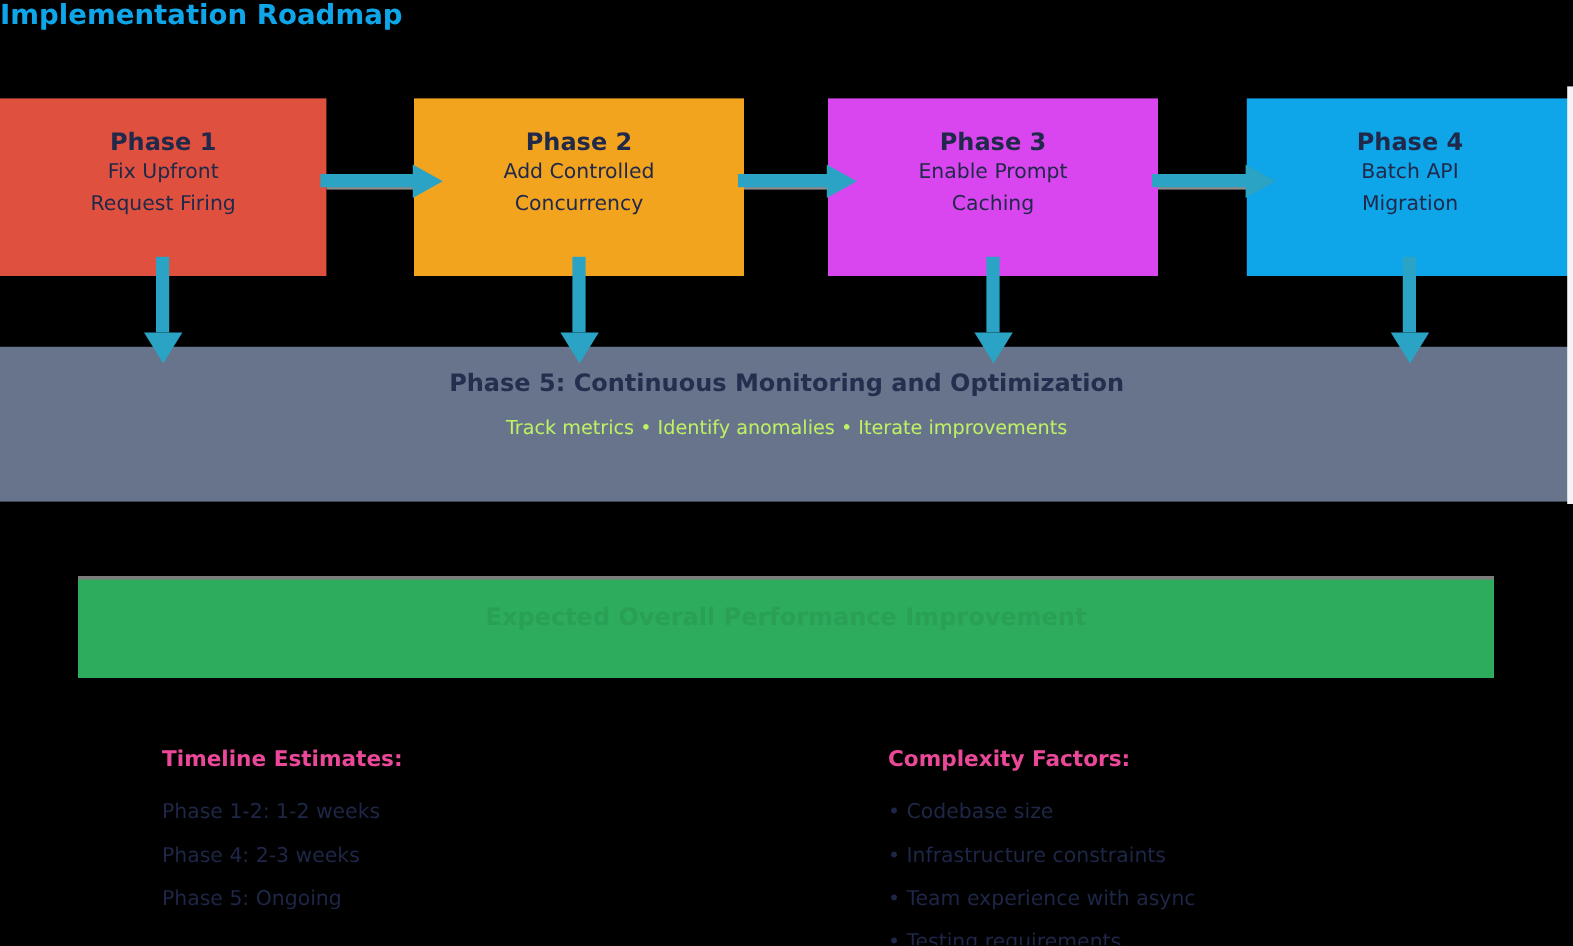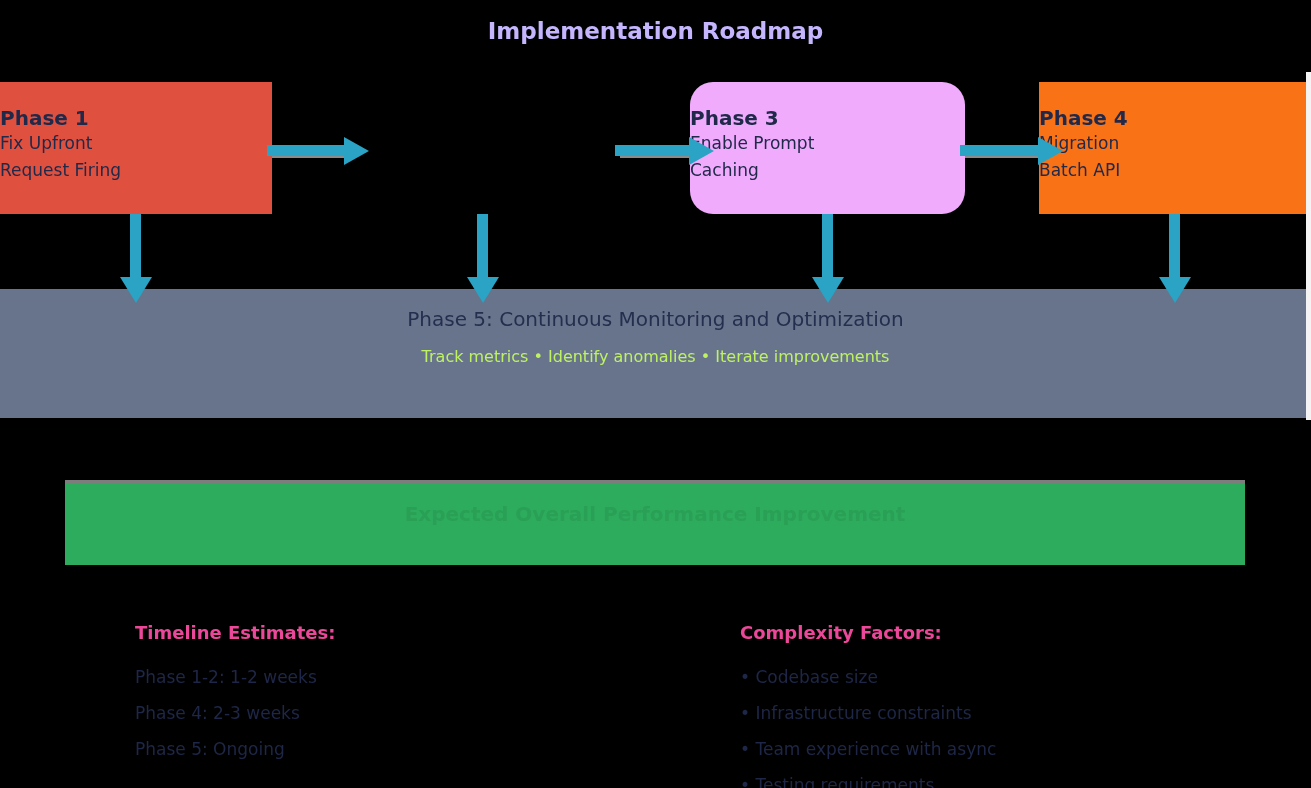--- a/index.html
+++ b/index.html
@@ -1,46 +1,46 @@
 <!DOCTYPE html>
 <html><head>
 <meta charset="utf-8">
 <style>
   html,body{margin:0;padding:0;background:#000;}
   .stage{
     position:relative;width:1311px;height:788px;overflow:hidden;
     background:#000;font-family:"DejaVu Sans","Liberation Sans",sans-serif;
   }
   .title{
-    position:absolute;top:18px;left:0;width:1311px;text-align:center;
-    font-size:23px;font-weight:bold;color:#c4b5fd;
+    position:absolute;top:0;left:0;width:1311px;text-align:left;
+    font-size:23px;font-weight:bold;color:#0ea5e9;
   }
   
-  .phase-box{position:absolute;top:82px;height:132px;}
+  .phase-box{position:absolute;top:82px;height:148px;text-align:center;}
   .p1{left:0;width:272px;background:#e0503e;}
   .p2{left:345px;width:275px;background:#f2a41f;}
-  .p3{left:690px;width:275px;background:#f0abfc;border-radius:23px;}
-  .p4{left:1039px;width:272px;background:#f97316;}
+  .p3{left:690px;width:275px;background:#d946ef;}
+  .p4{left:1039px;width:272px;background:#0ea5e9;}
   .phase-label{margin-top:24px;font-size:20px;font-weight:bold;color:#20294a;}
   .phase-desc{font-size:17px;color:#20294a;line-height:27px;margin-top:0;}
   
   .h-gray{position:absolute;top:154px;height:4px;background:#8a8a8a;z-index:2;}
   .h-shaft{position:absolute;top:145px;height:11px;background:#2aa3c4;z-index:3;}
   .h-head{position:absolute;top:137px;width:0;height:0;z-index:4;
     border-top:14px solid transparent;border-bottom:14px solid transparent;
     border-left:25px solid #2aa3c4;}
   
   .v-shaft{position:absolute;top:214px;width:11px;height:63px;background:#2aa3c4;z-index:4;}
   .v-head{position:absolute;top:277px;width:0;height:0;z-index:4;
     border-left:16px solid transparent;border-right:16px solid transparent;
     border-top:26px solid #2aa3c4;}
   
   .phase5-bar{position:absolute;top:289px;left:0;width:1311px;height:129px;
     background:#68748b;z-index:1;text-align:center;}
-  .phase5-title{margin-top:18px;font-size:20px;font-weight:normal;color:#242e4e;}
+  .phase5-title{margin-top:18px;font-size:20px;font-weight:bold;color:#242e4e;}
   .phase5-sub{margin-top:16px;font-size:16px;color:#bef264;}
   .edge-line{position:absolute;top:72px;left:1306px;width:5px;height:348px;
     background:#f4f4f4;z-index:5;}
   
   .banner{position:absolute;top:480px;left:65px;width:1180px;height:85px;
     background:#2eac5e;border-top:3px solid #7d7d7d;box-sizing:border-box;
     display:flex;align-items:flex-start;justify-content:center;}
   .banner-text{margin-top:19px;font-size:20px;font-weight:bold;color:#29a055;}
   
   .col{position:absolute;top:622px;color:#1e2747;}
@@ -54,29 +54,34 @@
 
 <div class="stage">
 
   <div class="title">Implementation Roadmap</div>
 
   <div class="phase-box p1">
     <div class="phase-label">Phase 1</div>
     <div class="phase-desc">Fix Upfront</div>
     <div class="phase-desc">Request Firing</div>
   </div>
+  <div class="phase-box p2">
+    <div class="phase-label">Phase 2</div>
+    <div class="phase-desc">Add Controlled</div>
+    <div class="phase-desc">Concurrency</div>
+  </div>
   <div class="phase-box p3">
     <div class="phase-label">Phase 3</div>
     <div class="phase-desc">Enable Prompt</div>
     <div class="phase-desc">Caching</div>
   </div>
   <div class="phase-box p4">
     <div class="phase-label">Phase 4</div>
+    <div class="phase-desc">Batch API</div>
     <div class="phase-desc">Migration</div>
-    <div class="phase-desc">Batch API</div>
   </div>
 
   <div class="h-gray" style="left:272px;width:73px;"></div>
   <div class="h-shaft" style="left:267px;width:80px;"></div>
   <div class="h-head" style="left:344px;"></div>
 
   <div class="h-gray" style="left:620px;width:70px;"></div>
   <div class="h-shaft" style="left:615px;width:77px;"></div>
   <div class="h-head" style="left:689px;"></div>
 

